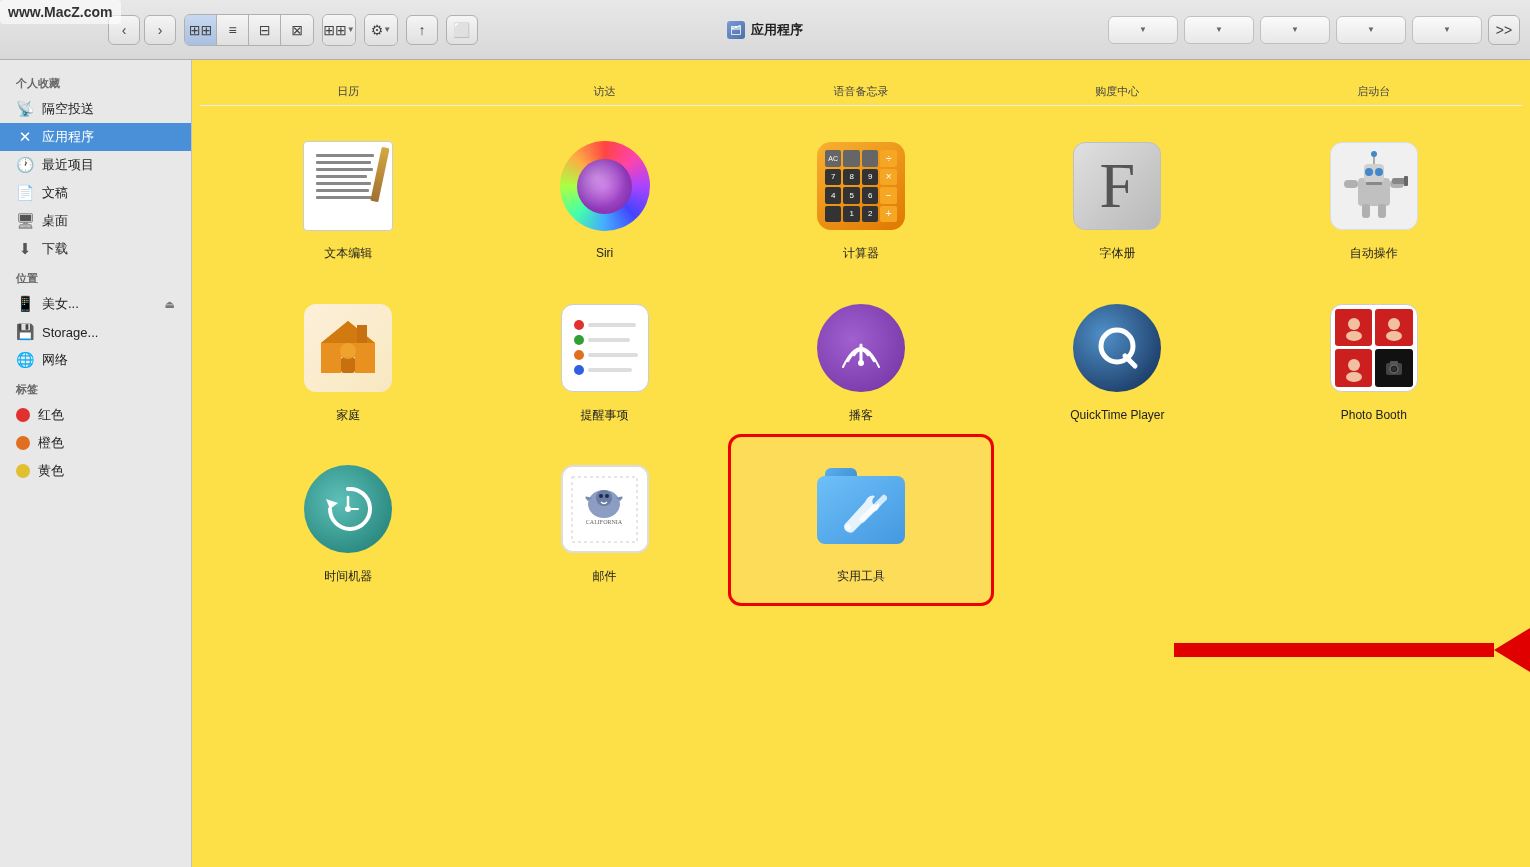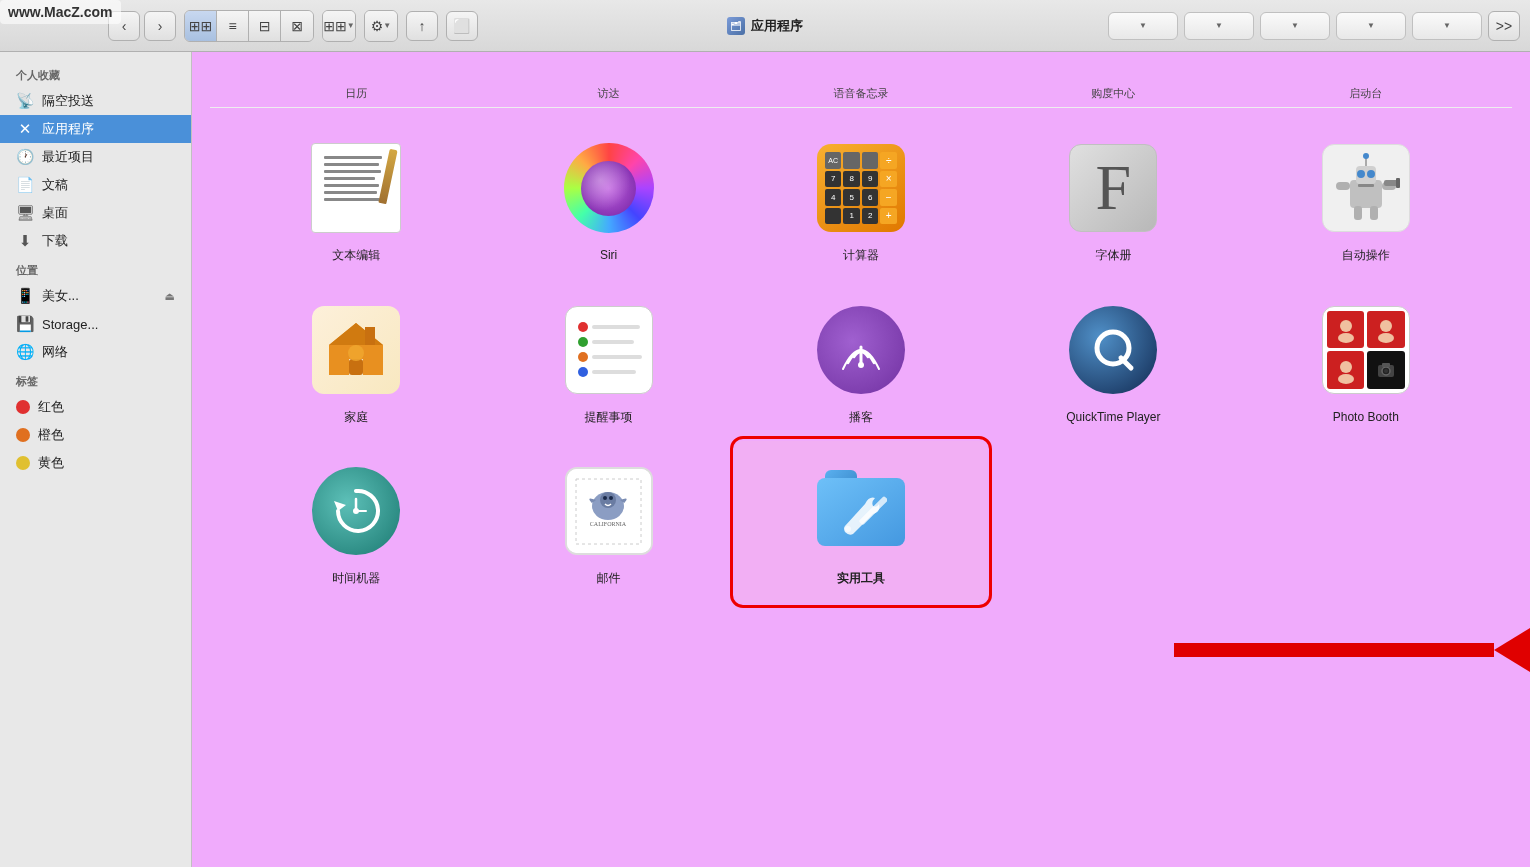--- a/index.html
+++ b/index.html
@@ -8,21 +8,21 @@
       height: 867px;
       background: #f0f0f0;
       font-family: -apple-system, "PingFang SC", "Helvetica Neue", sans-serif;
       overflow: hidden;
       display: flex;
       flex-direction: column;
     }
 
     
     .toolbar {
-      height: 52px;
+      height: 60px;
       background: linear-gradient(to bottom, #e8e8e8, #d8d8d8);
       border-bottom: 1px solid #b0b0b0;
       display: flex;
       align-items: center;
       padding: 0 10px;
       gap: 8px;
       position: relative;
     }
     .watermark {
       position: absolute;
@@ -122,23 +122,23 @@
       background: #4a90d9;
       color: white;
     }
     .sidebar-item.active .sidebar-icon { color: white; }
     .sidebar-icon { font-size: 15px; color: #555; width: 18px; text-align: center; }
     .eject-icon { font-size: 11px; color: #777; margin-left: auto; }
 
     
     .content {
       flex: 1;
-      background: #f0abfc;
+      background: #fde047;
       overflow-y: auto;
-      padding: 18px;
+      padding: 8px;
     }
 
     
     .app-grid {
       display: grid;
       grid-template-columns: repeat(5, 1fr);
       gap: 0;
       padding: 10px 20px;
     }
     .app-item {
@@ -558,21 +558,21 @@
               <circle cx="40" cy="24" r="2" fill="#1a2a4a"></circle>
               <path d="M34,30 Q37,33 40,30" stroke="white" stroke-width="1.5" fill="none"></path>
 
               <text x="37" y="52" text-anchor="middle" font-size="6" fill="#666" font-family="serif">CALIFORNIA</text>
             </svg>
           </div>
         </div>
         <span class="app-label">邮件</span>
       </div>
 
-      <div class="app-item selected" style="position:relative;font-weight:bold;">
+      <div class="app-item selected" style="position:relative;">
         <div class="app-icon-wrapper">
           <div style="width:88px;height:82px;position:relative;display:flex;align-items:center;justify-content:center;">
 
             <div style="position:absolute;top:0;left:8px;width:32px;height:12px;background:linear-gradient(135deg,#5ab0f0,#4090d0);border-radius:6px 6px 0 0;"></div>
             <div style="position:absolute;top:8px;left:0;width:88px;height:68px;background:linear-gradient(145deg,#6ec0f8,#4498e0);border-radius:8px;display:flex;align-items:center;justify-content:center;">
 
               <svg width="52" height="52" viewBox="0 0 52 52">
 
                 <path d="M10,40 L30,18 Q34,10 40,12 Q36,16 38,20 Q42,22 44,18 Q46,26 38,28 L18,48 Q14,50 10,46 Q8,42 10,40Z" fill="rgba(255,255,255,0.85)"></path>
                 <circle cx="13" cy="43" r="3" fill="rgba(255,255,255,0.6)"></circle>

